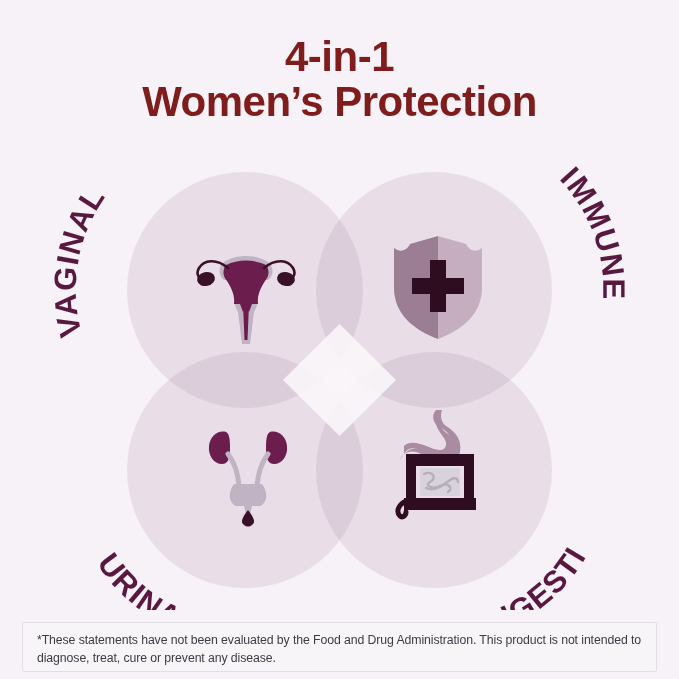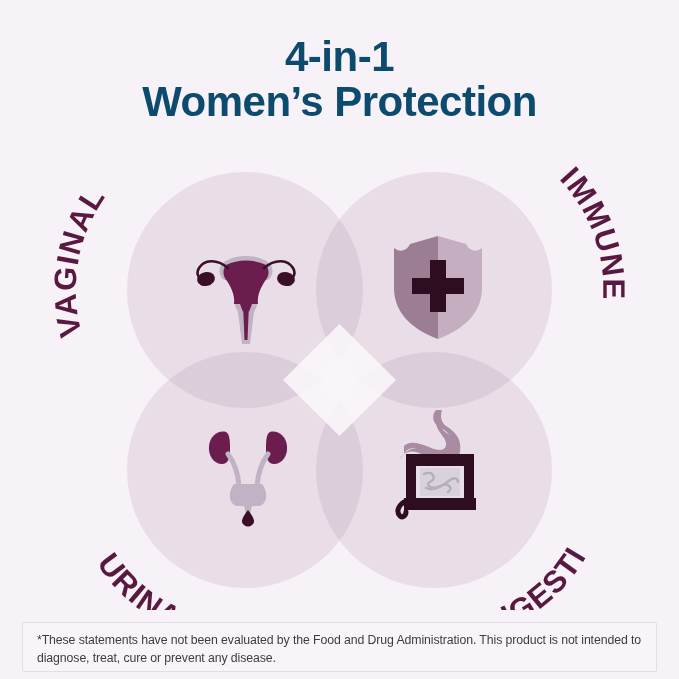--- a/index.html
+++ b/index.html
@@ -22,21 +22,21 @@
   }
 
   
   .title-block {
     position: absolute;
     top: 34px;
     left: 0;
     width: 679px;
     text-align: center;
     line-height: 1.08;
-    color: #0c4a6e;
+    color: #7f1d1d;
   }
   .title-line1 {
     display: block;
     font-size: 42px;
     font-weight: bold;
     letter-spacing: -0.5px;
   }
   .title-line2 {
     display: block;
     font-size: 42px;

